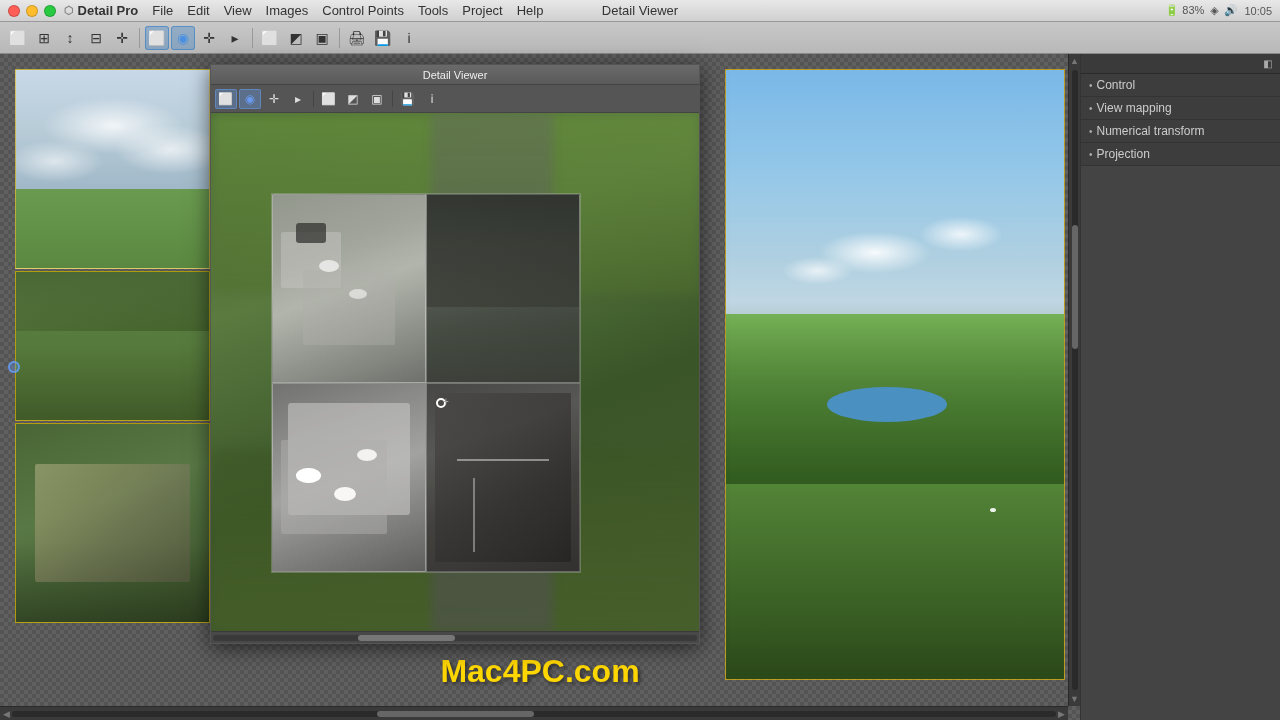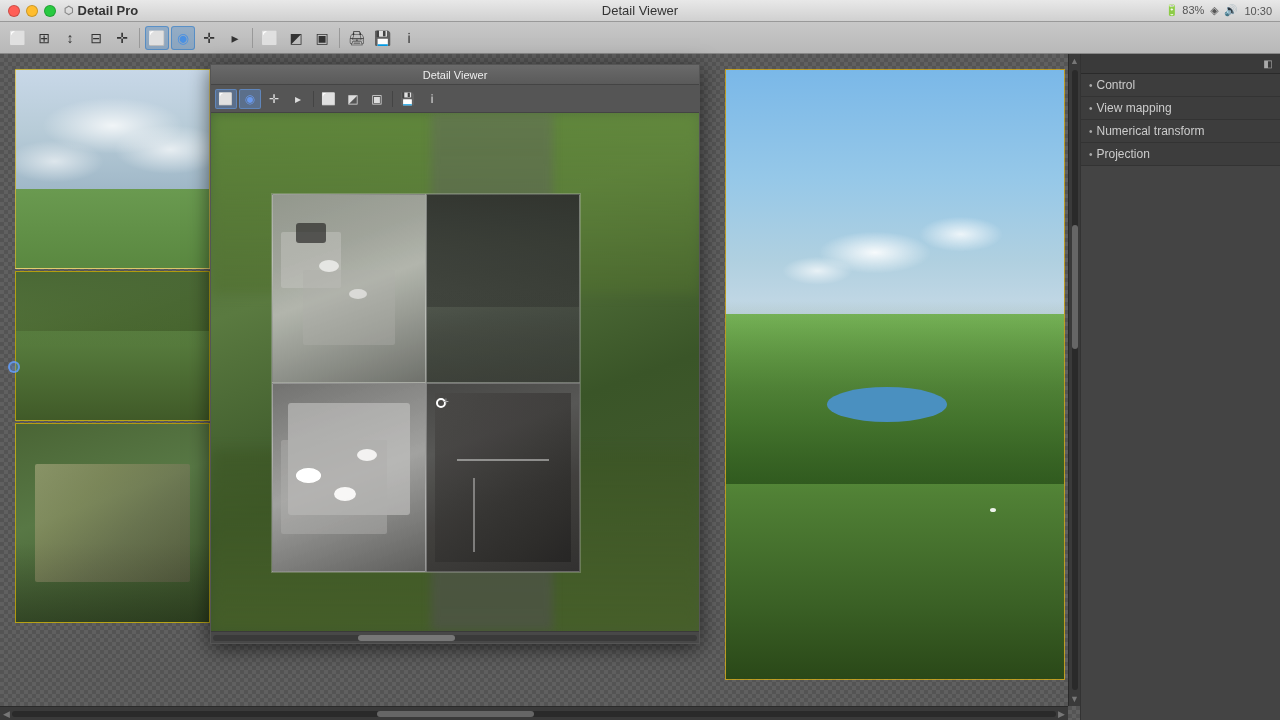--- a/index.html
+++ b/index.html
@@ -481,26 +481,36 @@
 <div id="title-bar">
   <div class="traffic-lights">
     <div class="traffic-light tl-red"></div>
     <div class="traffic-light tl-yellow"></div>
     <div class="traffic-light tl-green"></div>
   </div>
   <div class="app-name">
     <span style="color:#888;font-size:11px;">⬡</span>
     <span>Detail Pro</span>
   </div>
+  <div class="menu-bar">
+    <span class="menu-item">File</span>
+    <span class="menu-item">Edit</span>
+    <span class="menu-item">View</span>
+    <span class="menu-item">Images</span>
+    <span class="menu-item">Control Points</span>
+    <span class="menu-item">Tools</span>
+    <span class="menu-item">Project</span>
+    <span class="menu-item">Help</span>
+  </div>
   <div class="app-title">Detail Viewer</div>
   <div class="menu-right">
     <span class="menu-right-icon">🔋 83%</span>
     <span class="menu-right-icon">◈</span>
     <span class="menu-right-icon">🔊</span>
-    <span class="menu-right-icon">10:30</span>
+    <span class="menu-right-icon">10:05</span>
   </div>
 </div>
 
 <div id="toolbar">
   <button class="tool-btn">⬜</button>
   <button class="tool-btn">⊞</button>
   <button class="tool-btn">↕</button>
   <button class="tool-btn">⊟</button>
   <button class="tool-btn">✛</button>
   <div class="tool-separator"></div>
@@ -552,20 +562,21 @@
         <div class="right-valley"></div>
         <div class="right-hills"></div>
         <div class="right-lake"></div>
 
         <div style="position:absolute;top:72%;left:78%;width:6px;height:4px;background:white;border-radius:50%;opacity:0.9;"></div>
       </div>
     </div>
 
     <div class="cp-circle" style="left:8px;top:47%;transform:translateY(-50%);"></div>
 
+    <div class="watermark">Mac4PC.com</div>
 
     <div style="position:absolute;bottom:0;left:0;right:12px;height:14px;background:#3a3a3a;border-top:1px solid #2a2a2a;display:flex;align-items:center;padding:0 3px;">
       <span style="font-size:9px;color:#777;cursor:pointer;">◀</span>
       <div style="flex:1;height:6px;background:#2a2a2a;border-radius:3px;position:relative;margin:0 2px;">
         <div style="position:absolute;left:35%;width:15%;height:100%;background:#666;border-radius:3px;"></div>
       </div>
       <span style="font-size:9px;color:#777;cursor:pointer;">▶</span>
     </div>
 
     <div style="position:absolute;right:0;top:0;bottom:14px;width:12px;background:#3a3a3a;border-left:1px solid #2a2a2a;display:flex;flex-direction:column;align-items:center;">

